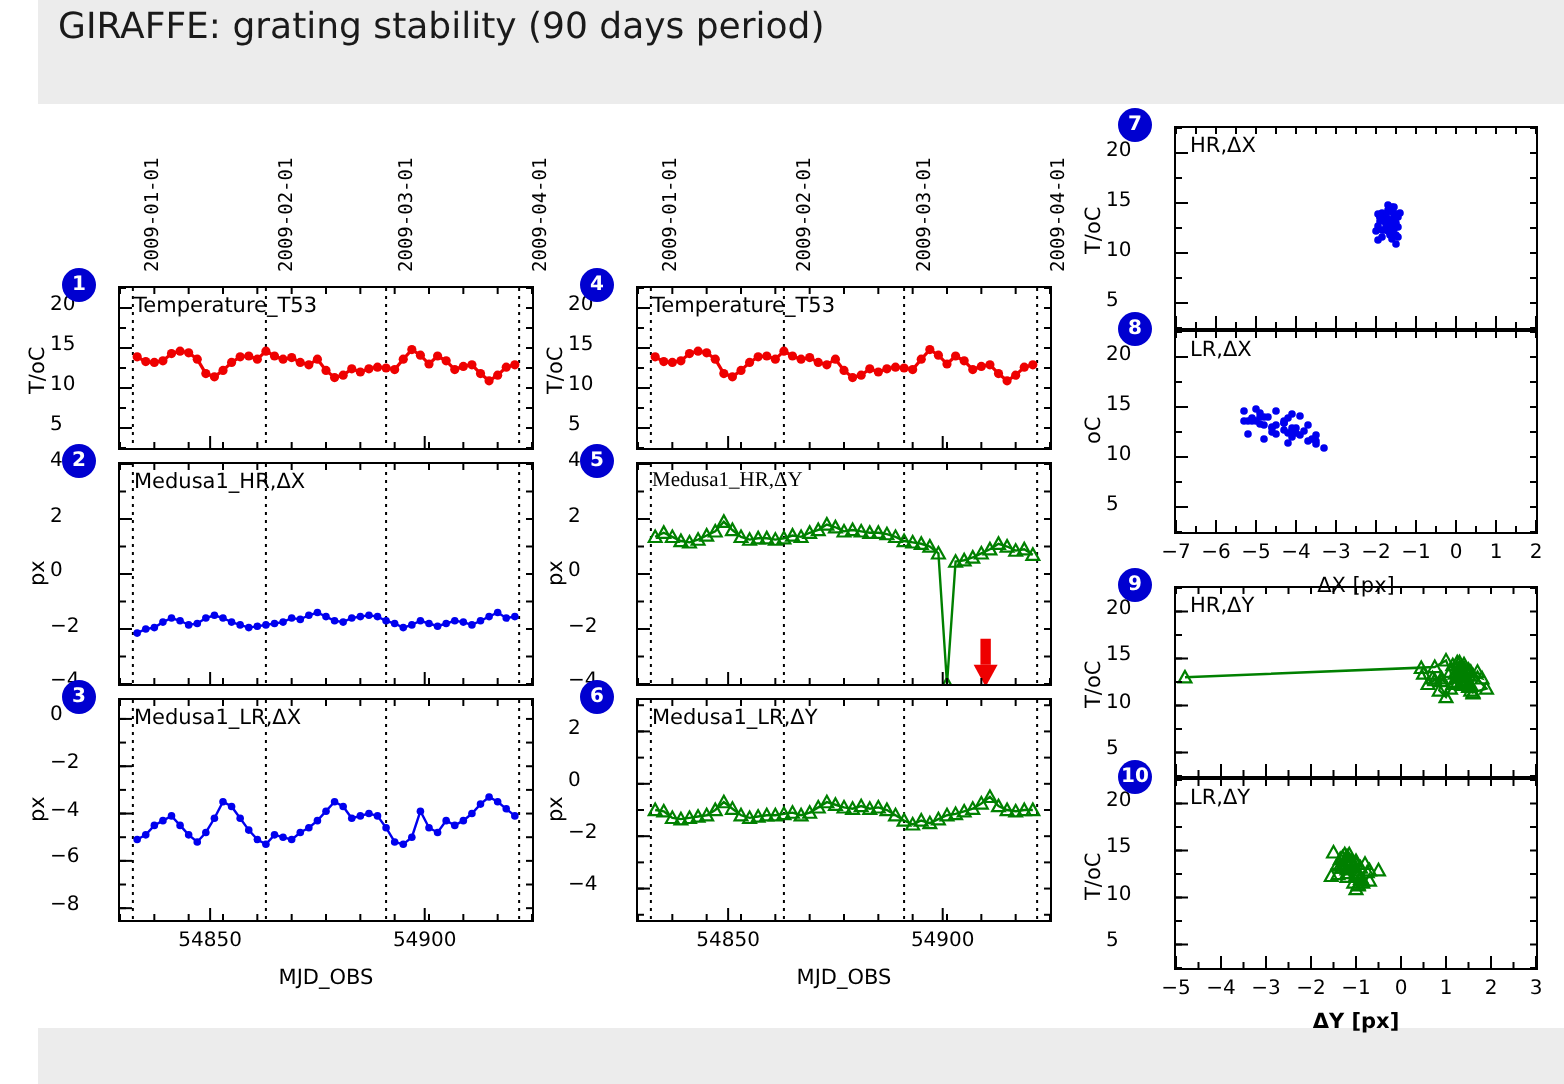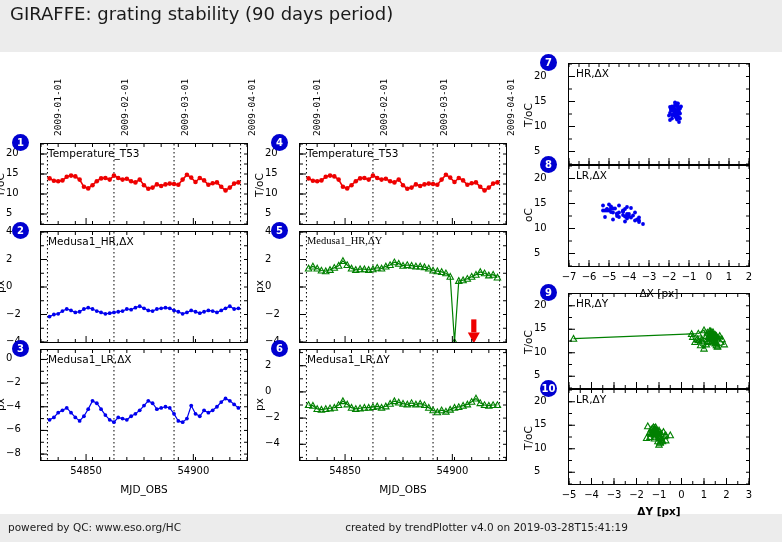--- a/index.html
+++ b/index.html
@@ -2,21 +2,21 @@
 <html><head>
 <meta charset="utf-8">
 <style>
   html,body{margin:0;padding:0;}
   body{
     width:782px;height:542px;
     background:#ffffff;
     font-family:"DejaVu Sans","Liberation Sans",sans-serif;
     overflow:hidden;position:relative;
   }
-  #root{position:relative;width:636px;height:542px;}
+  #root{position:relative;width:636px;height:542px;margin-left:19px;}
 
   .band{position:absolute;left:0;width:782px;background:#ececec;}
   #header-band{top:0;height:52px;}
   #footer-band{top:514px;height:28px;}
 
   #title{
     position:absolute;left:10px;top:3px;
     font-size:18px;color:#1a1a1a;white-space:nowrap;
   }
   #subtitle{
@@ -81,22 +81,20 @@
 </head>
 <body>
 
 <div id="root">
 
   <div class="band" id="header-band"></div>
   <div class="band" id="footer-band"></div>
 
   <div id="title">GIRAFFE: grating stability (90 days period)</div>
 
-  <div id="footer-left">powered by QC: www.eso.org/HC</div>
-  <div id="footer-right">created by trendPlotter v4.0 on 2019-03-28T15:41:19</div>
 
   <div id="plots">
       <div class="frame" style="left:40px;top:143px;width:208px;height:82px;">
         <svg width="206" height="80" viewBox="0 0 206 80">
           <line x1="6.4375" y1="0" x2="6.4375" y2="80" stroke="#000" stroke-width="1" stroke-dasharray="1.5,2.5"></line>
           <line x1="72.95833333333334" y1="0" x2="72.95833333333334" y2="80" stroke="#000" stroke-width="1" stroke-dasharray="1.5,2.5"></line>
           <line x1="133.04166666666669" y1="0" x2="133.04166666666669" y2="80" stroke="#000" stroke-width="1" stroke-dasharray="1.5,2.5"></line>
           <line x1="199.5625" y1="0" x2="199.5625" y2="80" stroke="#000" stroke-width="1" stroke-dasharray="1.5,2.5"></line>
           <polyline points="8.58,34.40 12.88,36.80 17.17,37.20 21.46,36.40 25.75,32.80 30.04,31.60 34.33,32.40 38.63,35.60 42.92,42.80 47.21,44.40 51.50,41.20 55.79,37.20 60.08,34.40 64.38,34.00 68.67,35.60 72.96,31.60 77.25,34.00 81.54,35.60 85.83,34.80 90.13,37.20 94.42,38.40 98.71,35.60 103.00,41.20 107.29,44.80 111.58,43.60 115.88,40.40 120.17,42.00 124.46,40.40 128.75,39.60 133.04,40.00 137.33,40.80 141.63,35.60 145.92,30.80 150.21,33.60 154.50,38.00 158.79,34.00 163.08,36.40 167.38,40.80 171.67,39.20 175.96,38.40 180.25,42.80 184.54,46.40 188.83,43.60 193.13,39.60 197.42,38.40" fill="none" stroke="#ee0000" stroke-width="1.6"></polyline>
           <circle cx="8.58" cy="34.40" r="2.3" fill="#ee0000"></circle>

